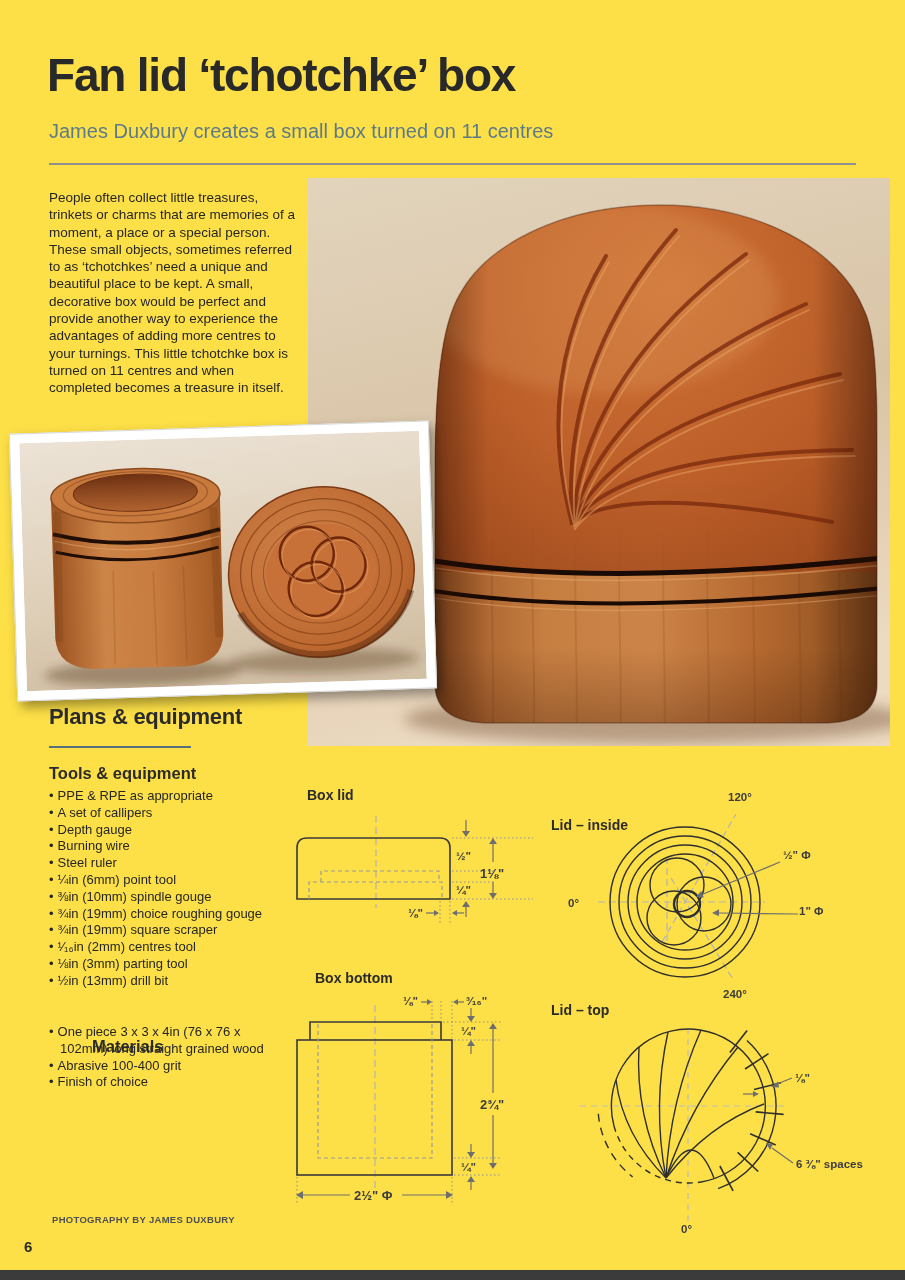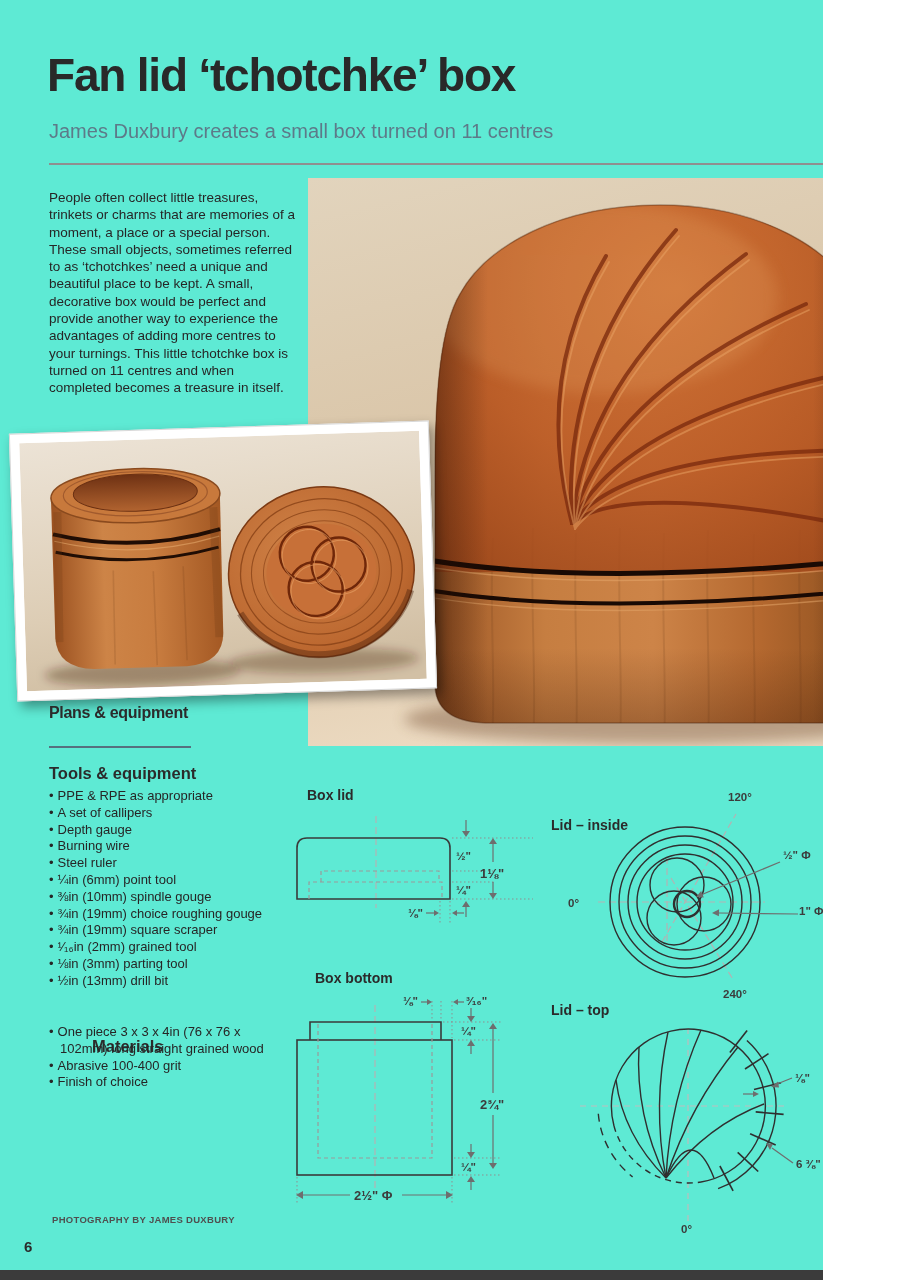--- a/index.html
+++ b/index.html
@@ -1,32 +1,32 @@
 <!DOCTYPE html>
 <html><head>
 <meta charset="utf-8">
 <style>
   html,body{margin:0;padding:0;background:#ffffff;}
-  .page{position:relative;width:823px;height:1280px;background:#5eead4;overflow:hidden;
+  .page{position:relative;width:905px;height:1280px;background:#fde047;overflow:hidden;
         font-family:"Liberation Sans",sans-serif;color:#262626;}
   .abs{position:absolute;}
   h1,h2,h3,p,ul{margin:0;padding:0;}
 
   .title{left:47px;top:48px;font-size:46px;font-weight:700;letter-spacing:-1.2px;color:#292929;}
   .subtitle{left:49px;top:120px;font-size:20px;font-weight:400;color:#5d7a89;}
   .header-rule{left:49px;top:163px;width:807px;height:2px;background:#8f8f8f;}
 
   .intro{left:49px;top:189px;width:247px;font-size:13.5px;line-height:17.3px;font-weight:400;color:#262626;}
 
   .main-photo{left:308px;top:178px;width:582px;height:568px;}
   .small-photo{left:13px;top:427px;width:400px;height:248px;background:#ffffff;padding:9px;
                transform:rotate(-1.8deg);box-shadow:4px 6px 12px rgba(0,0,0,.38);border:1px solid #d8d8d8;}
   .small-photo svg{display:block;}
 
-  .plans-heading{left:49px;top:704px;font-size:16px;font-weight:700;color:#2b2b2b;letter-spacing:-0.3px;}
+  .plans-heading{left:49px;top:704px;font-size:22px;font-weight:700;color:#2b2b2b;letter-spacing:-0.3px;}
   .plans-rule{left:49px;top:746px;width:142px;height:2px;background:#56707e;}
   .sub-heading{font-size:16.5px;font-weight:700;color:#2b2b2b;}
   .tools-heading{left:49px;top:764px;}
   .materials-heading{left:49px;top:1037px;margin-left:43px;}
   ul.plain{list-style:none;width:225px;}
   ul.plain li{font-size:13px;line-height:16.8px;color:#262626;padding-left:11px;}
   ul.plain li::before{content:"\2022";margin-left:-11px;margin-right:4px;color:#262626;}
   .tools-list{left:49px;top:788px;}
   .materials-list{left:49px;top:1024px;width:178px;}
   .materials-list li{margin-bottom:0;}
@@ -227,21 +227,21 @@
   <ul class="abs plain tools-list">
     <li>PPE &amp; RPE as appropriate</li>
     <li>A set of callipers</li>
     <li>Depth gauge</li>
     <li>Burning wire</li>
     <li>Steel ruler</li>
     <li>¼in (6mm) point tool</li>
     <li>⅜in (10mm) spindle gouge</li>
     <li>¾in (19mm) choice roughing gouge</li>
     <li>¾in (19mm) square scraper</li>
-    <li>¹⁄₁₆in (2mm) grained tool</li>
+    <li>¹⁄₁₆in (2mm) centres tool</li>
     <li>⅛in (3mm) parting tool</li>
     <li>½in (13mm) drill bit</li>
   </ul>
 
   <h3 class="abs sub-heading materials-heading">Materials</h3>
   <ul class="abs plain materials-list">
     <li>One piece 3 x 3 x 4in (76 x 76 x 102mm) long straight grained wood</li>
     <li>Abrasive 100-400 grit</li>
     <li>Finish of choice</li>
   </ul>

